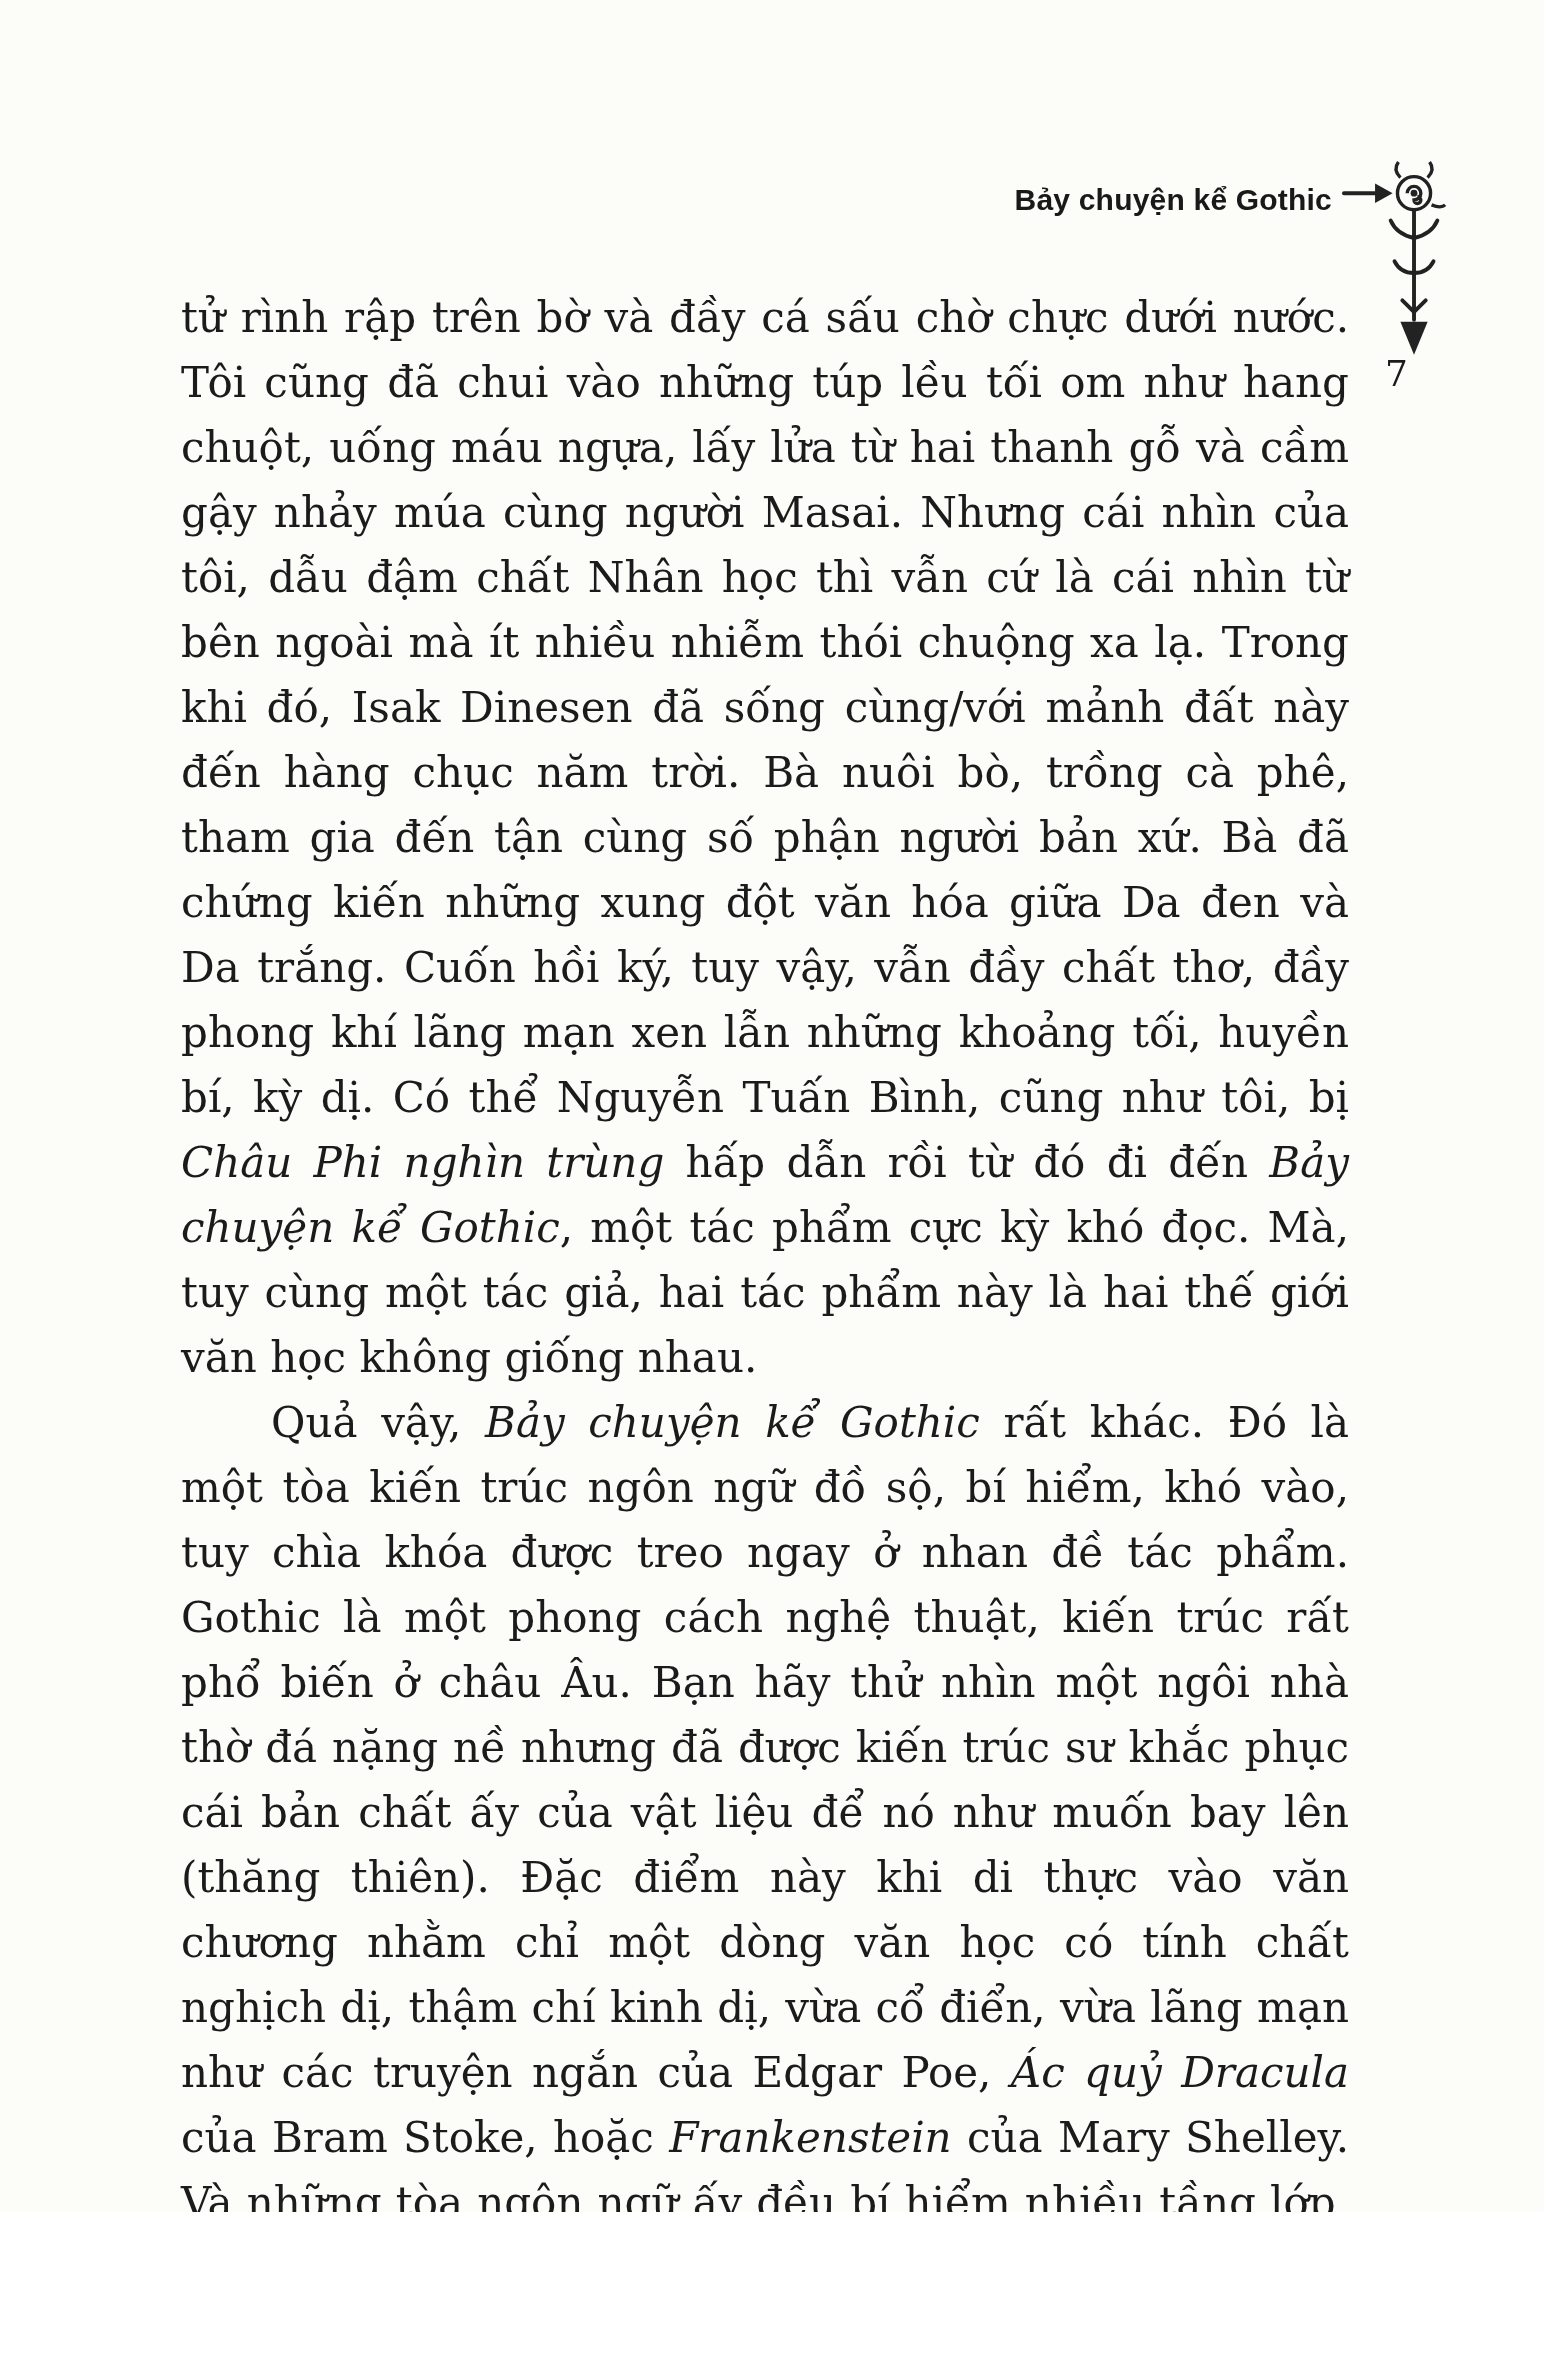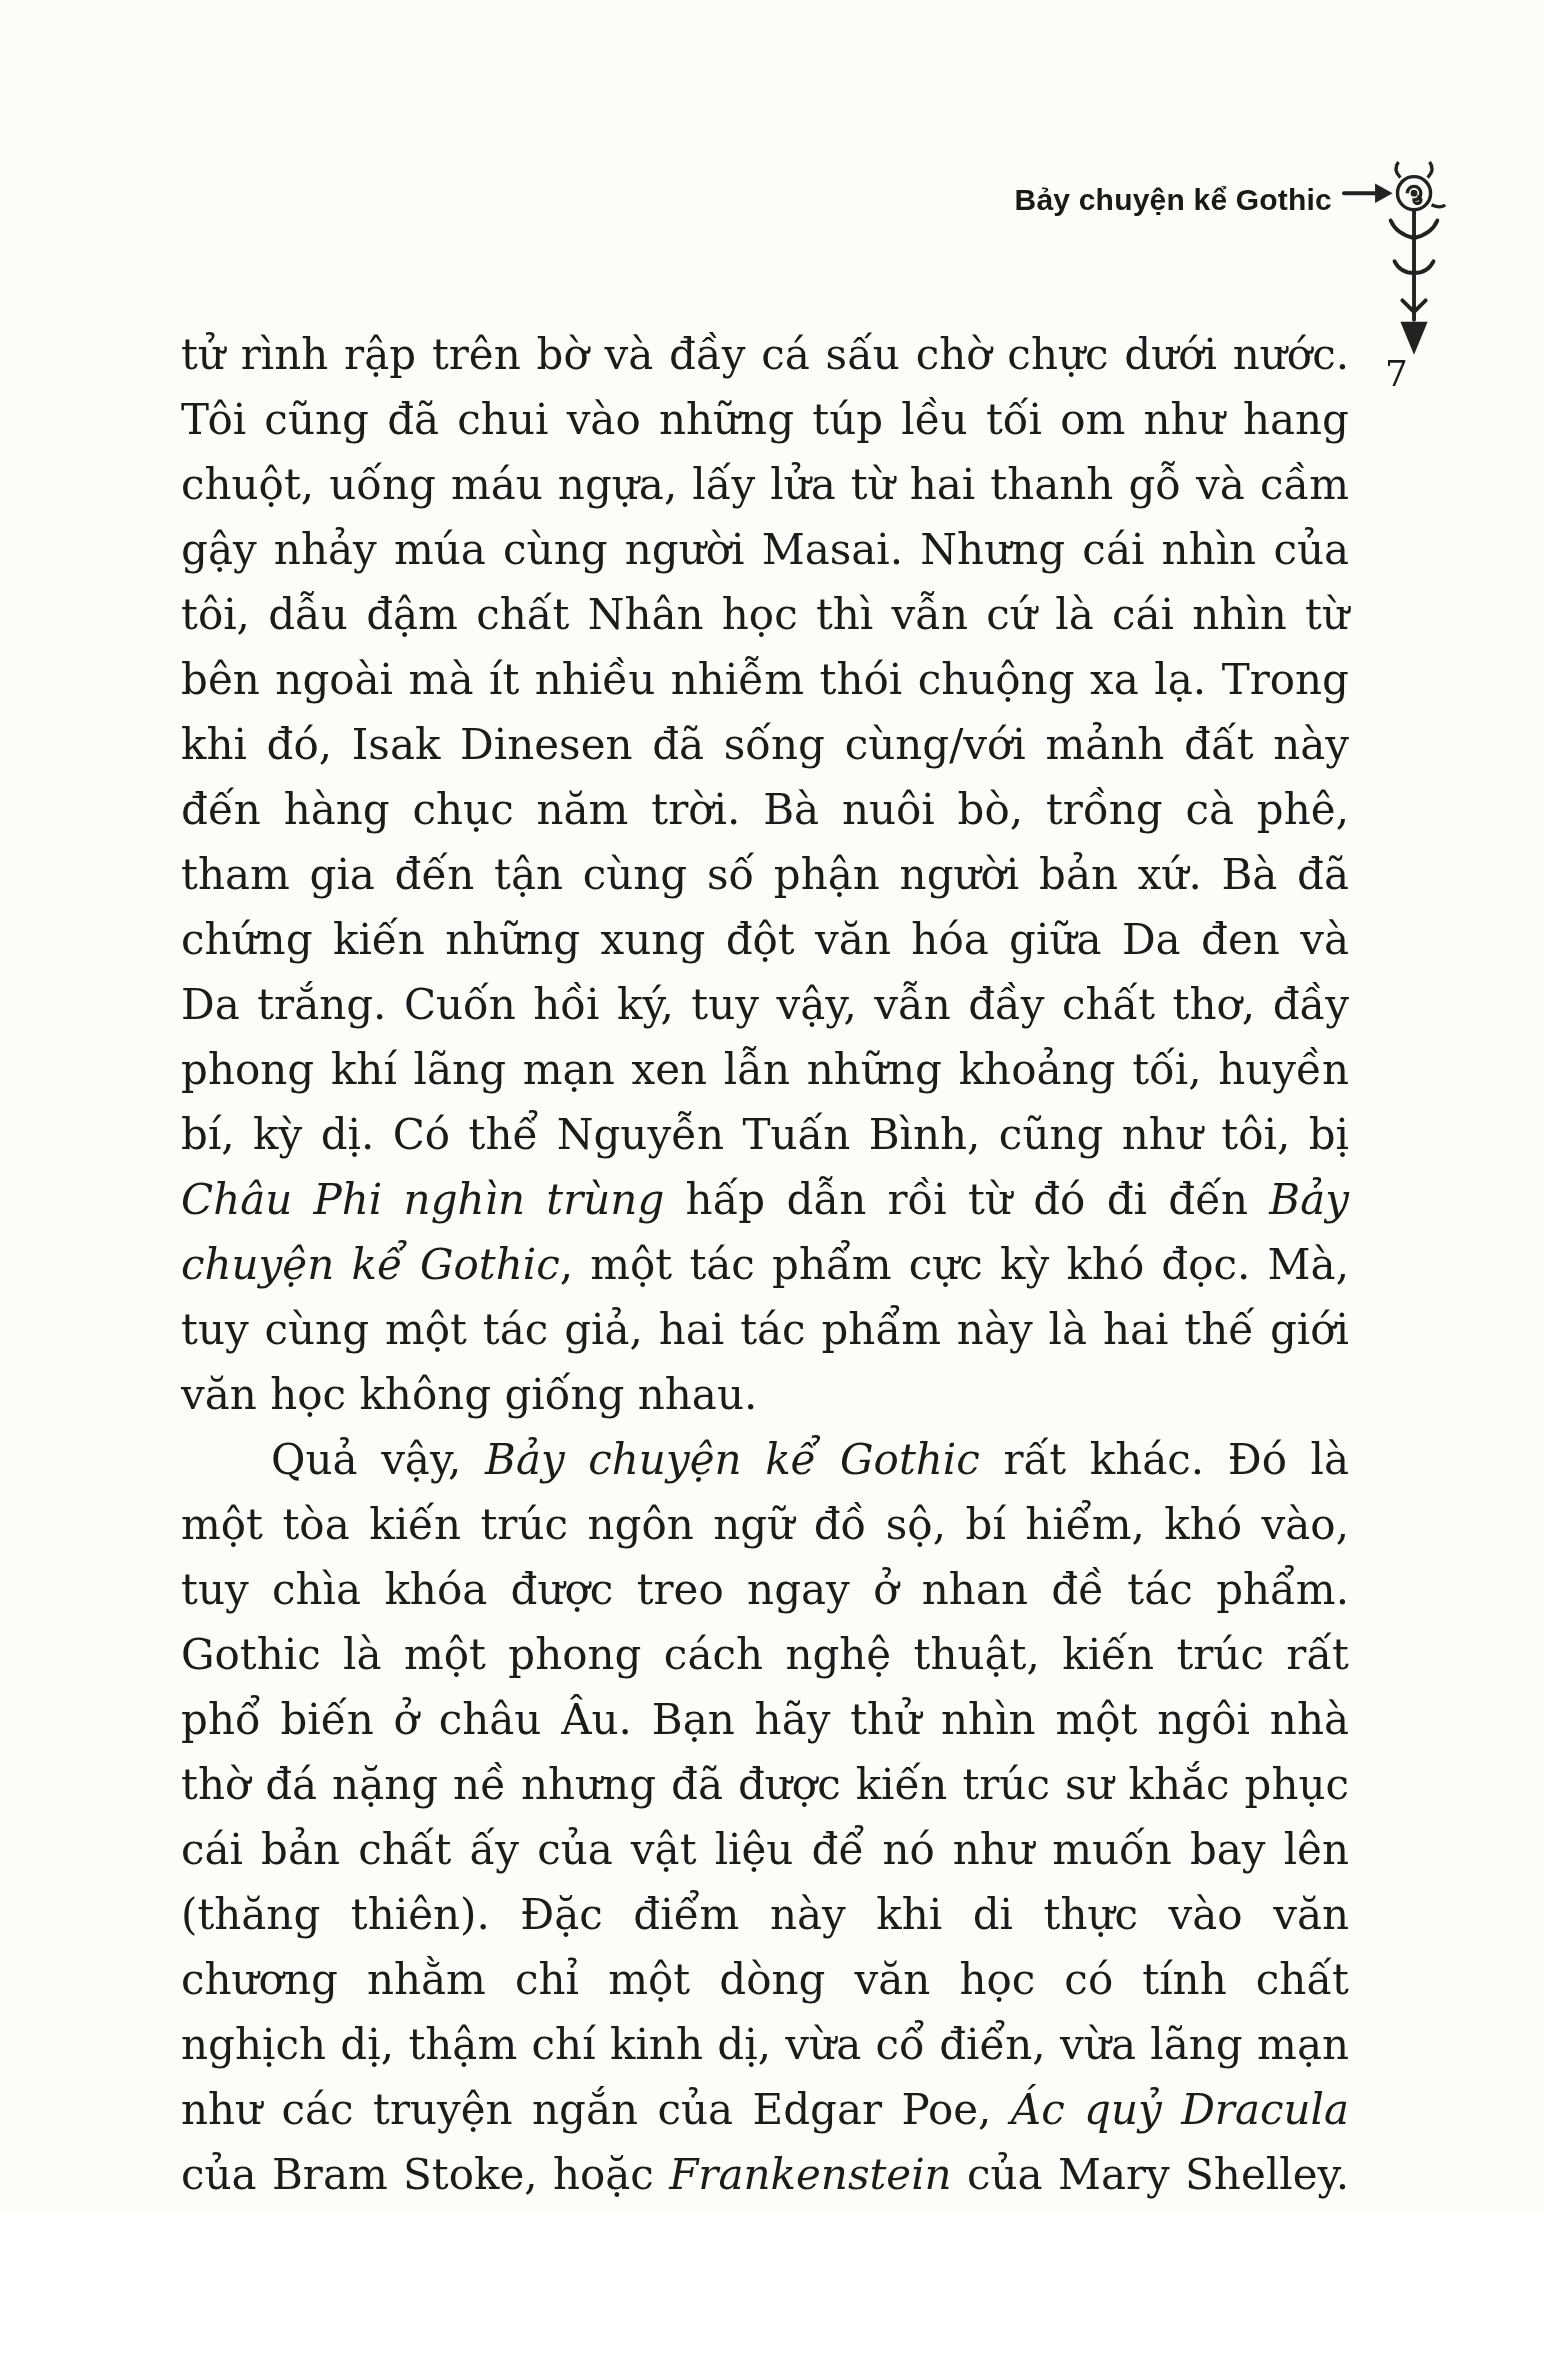--- a/index.html
+++ b/index.html
@@ -46,21 +46,20 @@
   }
   .text-block {
     position: absolute;
     left: 181px;
     top: 285px;
     width: 1168px;
     font-size: 42px;
     line-height: 65px;
     text-align: justify;
     text-justify: inter-word;
-    margin-top: 37px;
   }
   .text-block p {
     margin: 0;
     padding: 0;
   }
   .text-block p.indent {
     text-indent: 90px;
   }
   .text-block i {
     font-style: italic;

